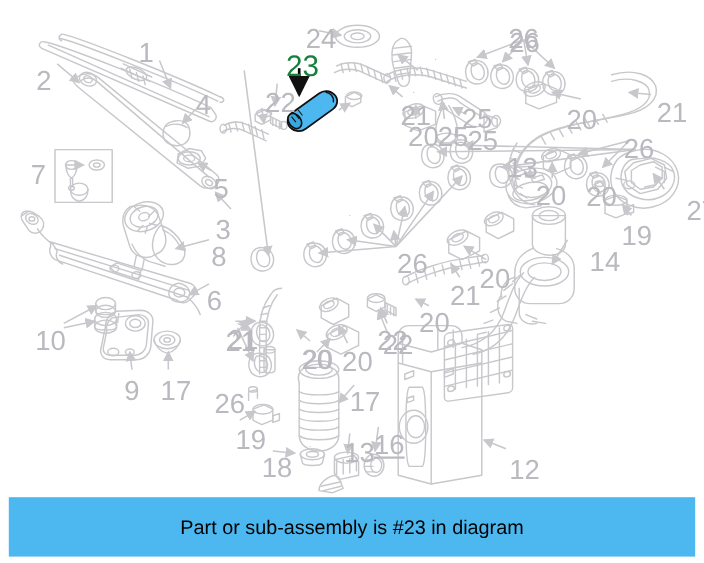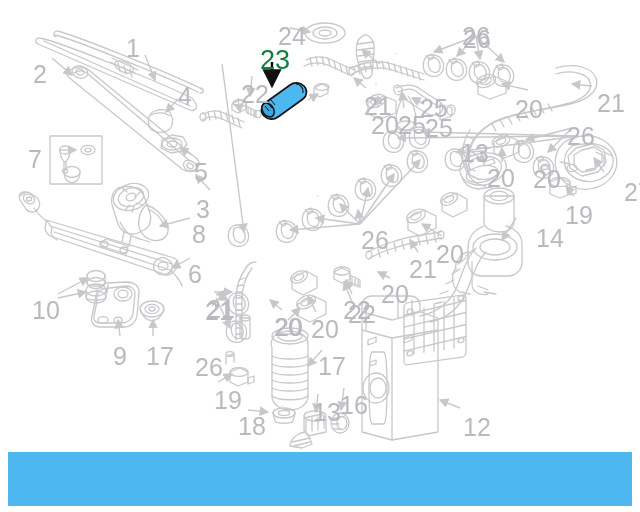--- a/index.html
+++ b/index.html
@@ -501,21 +501,21 @@
       <div class="lbl" style="left: 188px; top: 262px;">6</div>
       <div class="lbl" style="left: 28px; top: 147px;">7</div>
       <div class="lbl" style="left: 192px; top: 222px;">8</div>
       <div class="lbl" style="left: 113px; top: 344px;">9</div>
       <div class="lbl" style="left: 32px; top: 298px;">10</div>
       <div class="lbl" style="left: 146px; top: 344px;">17</div>
       <div class="lbl" style="left: 463px; top: 415px; text-align: right;">12</div>
       <div class="lbl" style="left: 461px; top: 141px;">13</div>
       <div class="lbl" style="left: 519px; top: 226px; margin-left: 17px;">14</div>
       <div class="lbl" style="left: 313px; top: 400px;">13</div>
-      <div class="lbl" style="left: 340px; top: 393px;">16</div>
+      <div class="lbl" style="left: 340px; top: 393px; text-decoration: underline;">16</div>
       <div class="lbl" style="left: 318px; top: 354px;">17</div>
       <div class="lbl" style="left: 238px; top: 414px;">18</div>
       <div class="lbl" style="left: 214px; top: 388px;">19</div>
       <div class="lbl" style="left: 274px; top: 315px;">20</div>
       <div class="lbl" style="left: 205px; top: 299px;">21</div>
       <div class="lbl" style="left: 241px; top: 82px;">22</div>
       <div class="lbl hi" style="left: 260px; top: 48px;">23</div>
       <div class="lbl" style="left: 278px; top: 24px;">24</div>
       <div class="lbl" style="left: 420px; top: 96px;">25</div>
       <div class="lbl" style="left: 462px; top: 24px;">26</div>
@@ -537,15 +537,16 @@
       <div class="lbl" style="left: 343px; top: 298px;">22</div>
       <div class="lbl" style="left: 311px; top: 317px;">20</div>
       <div class="lbl" style="left: 275px; top: 315px;">20</div>
       <div class="lbl" style="left: 195px; top: 355px;">26</div>
       <div class="lbl" style="left: 207px; top: 297px;">21</div>
       <div class="lbl" style="left: 348px; top: 302px;">22</div>
       <div class="lbl" style="left: 463px; top: 27px;">26</div>
     </div>
 
   <div id="banner">
+    <div>Part or sub-assembly is #23 in diagram</div>
   </div>
 
 </div>
 
 </body></html>

